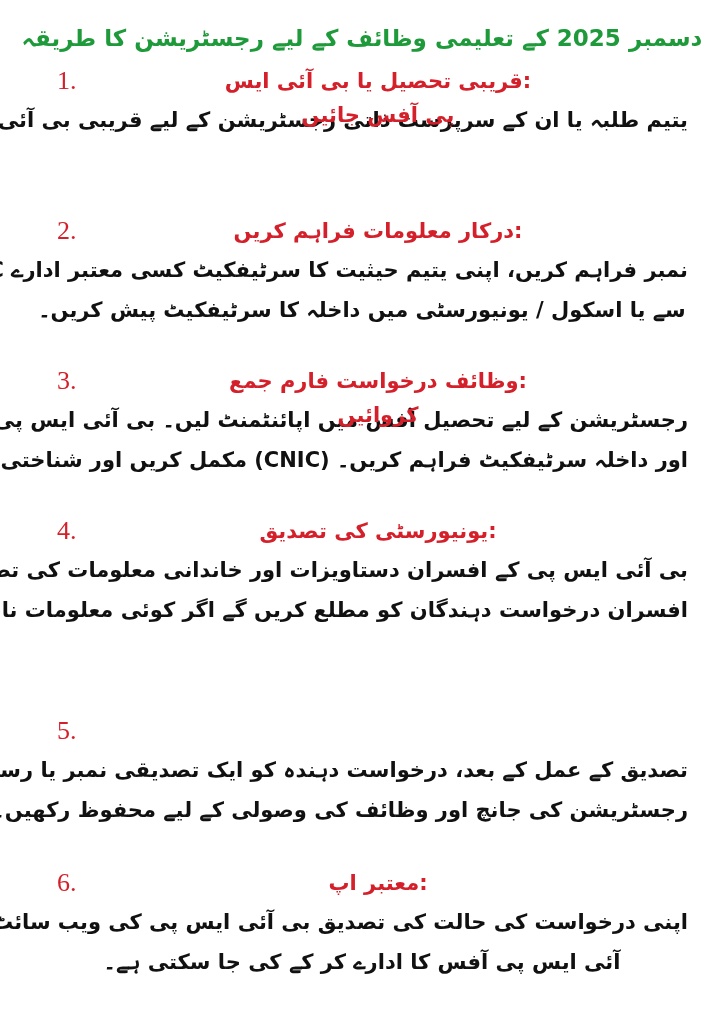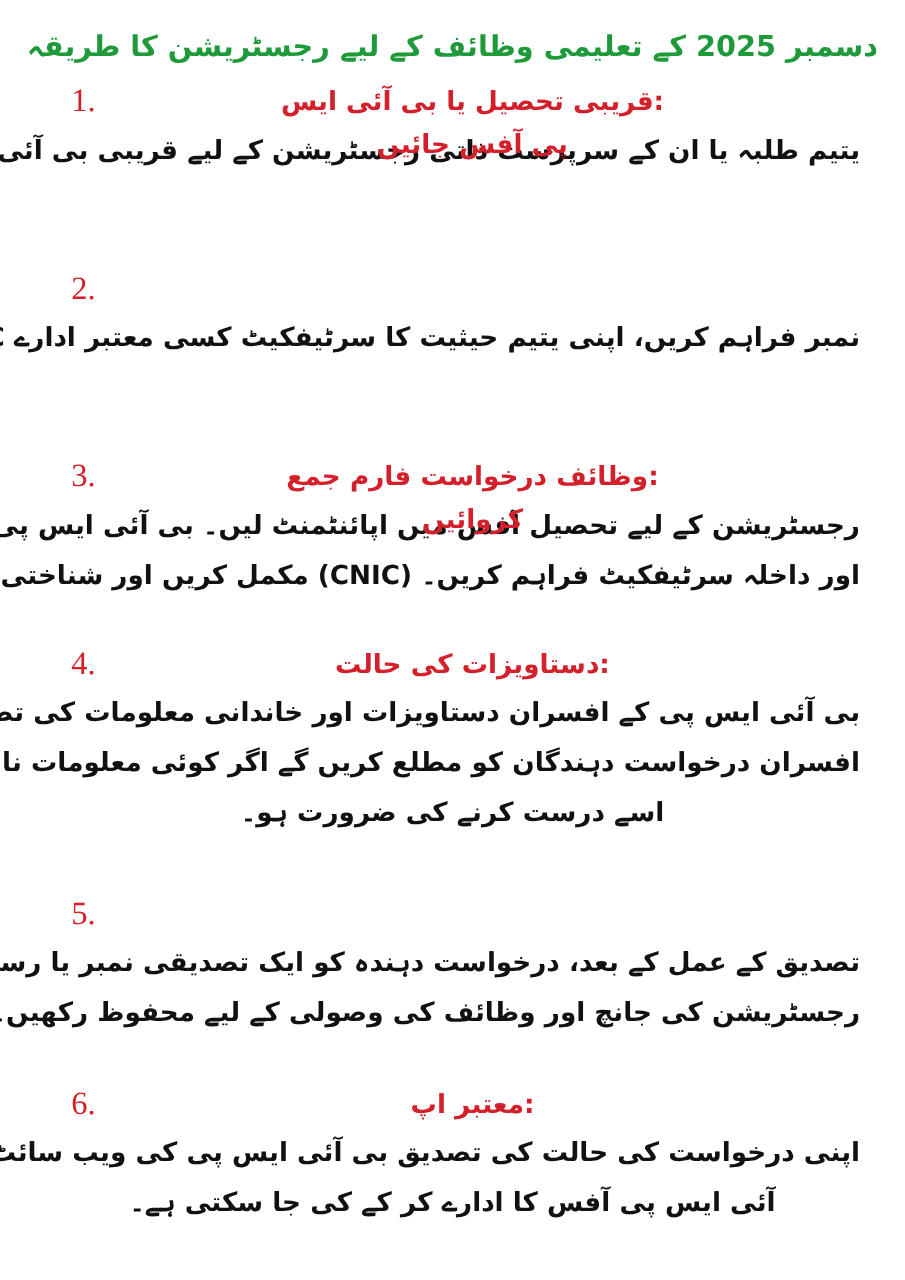--- a/index.html
+++ b/index.html
@@ -89,46 +89,47 @@
       <span class="step-heading">:قریبی تحصیل یا بی آئی ایس پی آفس جائیں</span>
     </div>
     <div class="step-body">
       <span class="line">یتیم طلبہ یا ان کے سرپرست ذاتی رجسٹریشن کے لیے قریبی بی آئی ایس پی آفس</span>
     </div>
   </div>
 
   <div class="step" style="top:214px;">
     <div class="step-head">
       <span class="step-num">2.</span>
+      <span class="step-heading">:درکار معلومات فراہم کریں</span>
     </div>
     <div class="step-body">
       <span class="line">نمبر فراہم کریں، اپنی یتیم حیثیت کا سرٹیفکیٹ کسی معتبر ادارے CNIC اپنا مکمل</span>
+      <span class="line">سے یا اسکول / یونیورسٹی میں داخلہ کا سرٹیفکیٹ پیش کریں۔</span>
     </div>
   </div>
 
   <div class="step" style="top:364px;">
     <div class="step-head">
       <span class="step-num">3.</span>
       <span class="step-heading">:وظائف درخواست فارم جمع کروائیں</span>
     </div>
     <div class="step-body">
       <span class="line">رجسٹریشن کے لیے تحصیل آفس میں اپائنٹمنٹ لیں۔ بی آئی ایس پی رجسٹریشن فارم</span>
       <span class="line">اور داخلہ سرٹیفکیٹ فراہم کریں۔ (CNIC) مکمل کریں اور شناختی دستاویزات</span>
     </div>
   </div>
 
   <div class="step" style="top:514px;">
     <div class="step-head">
       <span class="step-num">4.</span>
-      <span class="step-heading">:دستاویزات کی حالت</span>
+      <span class="step-heading">:یونیورسٹی کی تصدیق</span>
     </div>
     <div class="step-body">
       <span class="line">بی آئی ایس پی کے افسران دستاویزات اور خاندانی معلومات کی تصدیق کریں گے۔</span>
       <span class="line">افسران درخواست دہندگان کو مطلع کریں گے اگر کوئی معلومات ناقص یا غائب ہو اور</span>
-      <span class="line">اسے درست کرنے کی ضرورت ہو۔</span>
     </div>
   </div>
 
   <div class="step" style="top:714px;">
     <div class="step-head">
       <span class="step-num">5.</span>
     </div>
     <div class="step-body">
       <span class="line">تصدیق کے عمل کے بعد، درخواست دہندہ کو ایک تصدیقی نمبر یا رسید ملتی ہے۔ یہ نمبر</span>
       <span class="line">رجسٹریشن کی جانچ اور وظائف کی وصولی کے لیے محفوظ رکھیں۔</span>

